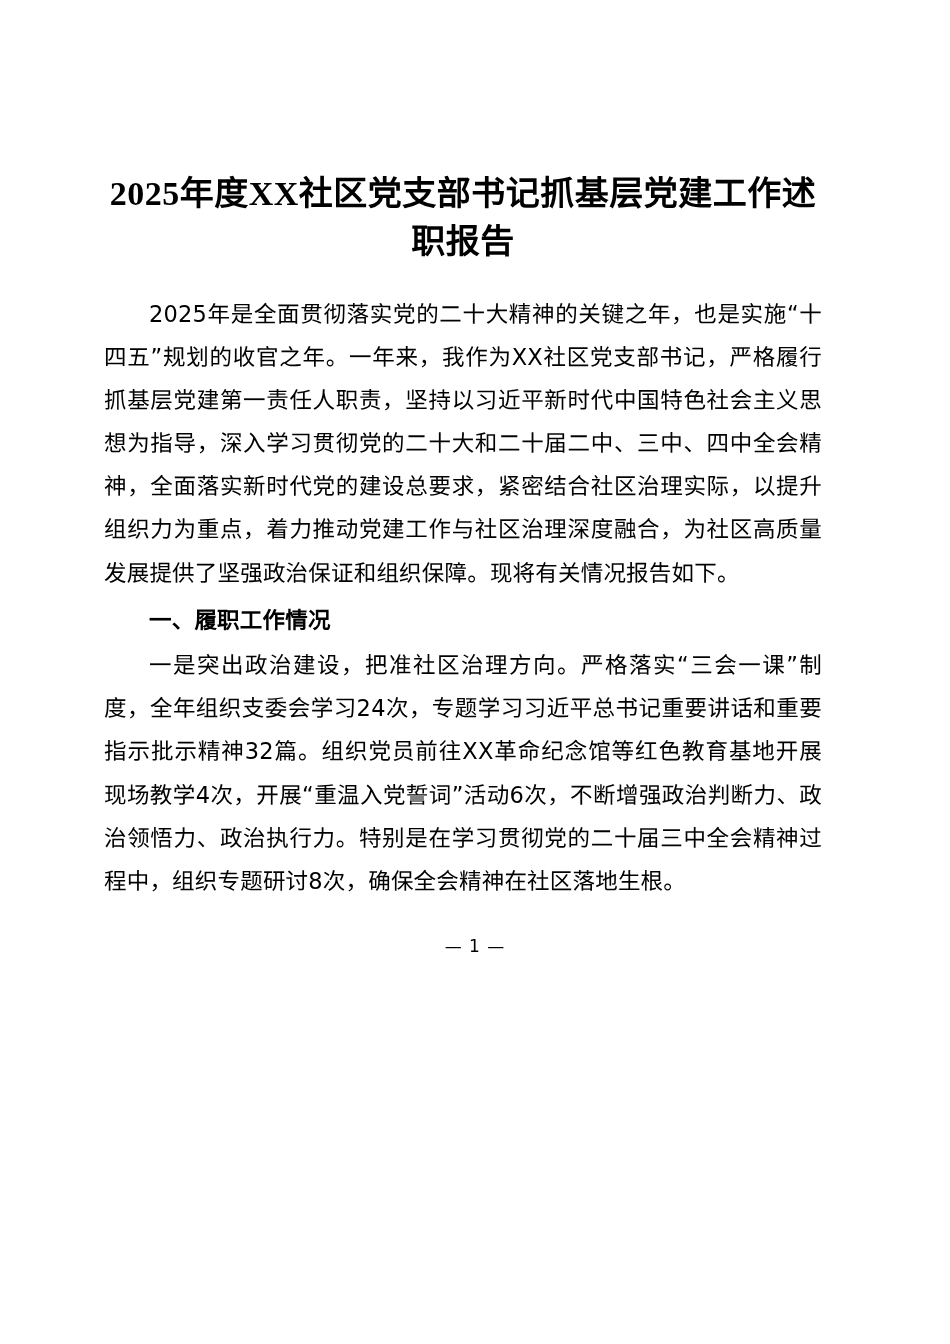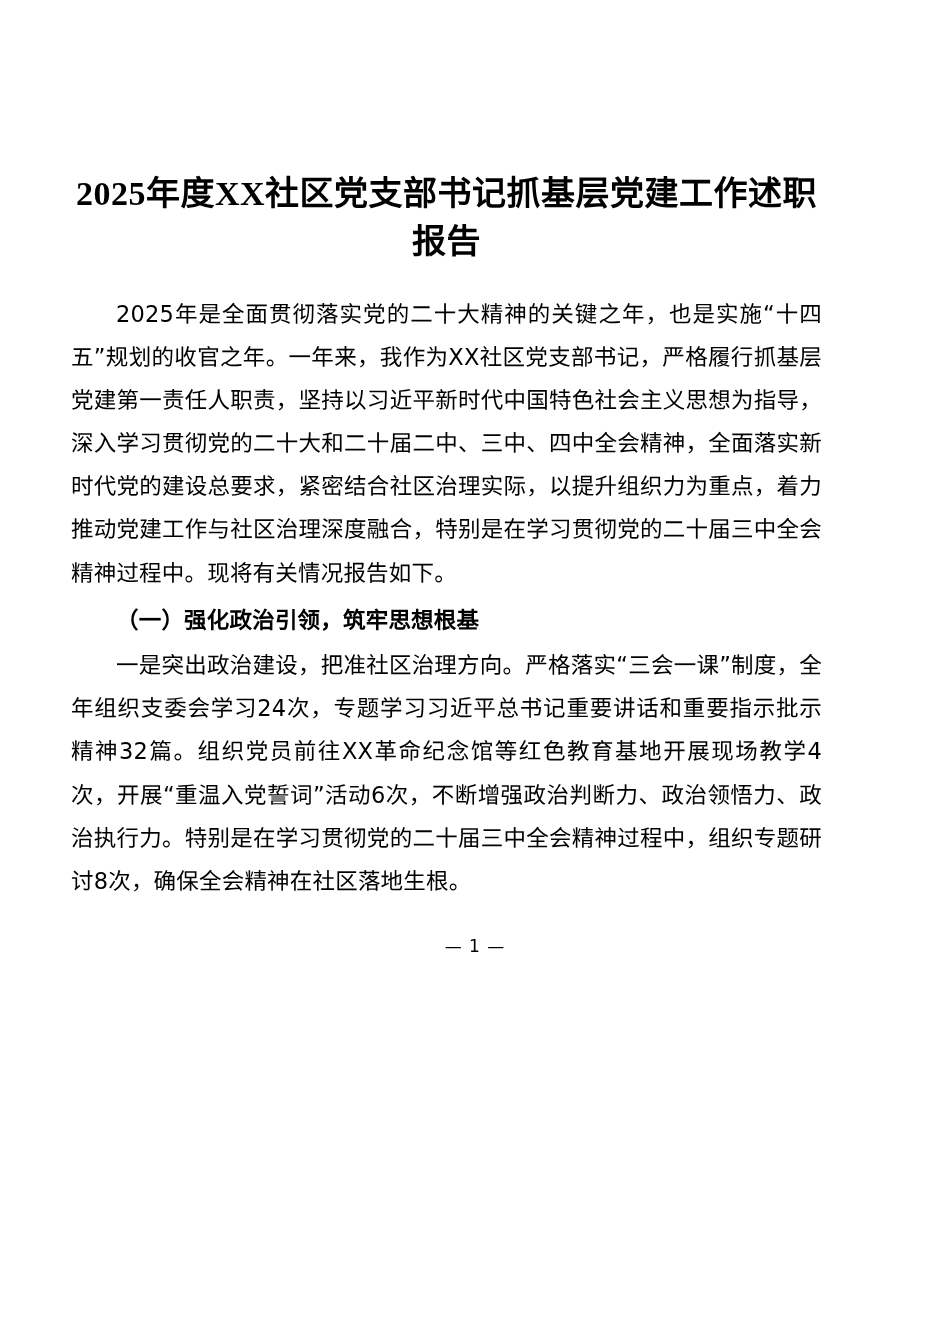--- a/index.html
+++ b/index.html
@@ -12,21 +12,21 @@
     height: 1344px;
     font-family: "Liberation Serif", "DejaVu Serif", serif;
     color: #000000;
     position: relative;
     overflow: hidden;
   }
   .page {
     width: 950px;
     height: 1012px;
     box-sizing: border-box;
-    padding: 170px 128px 60px 71px;
+    padding: 170px 128px 60px 104px;
     position: relative;
   }
   .doc-title {
     font-family: "Liberation Serif", "DejaVu Serif", serif;
     font-weight: bold;
     font-size: 34px;
     line-height: 1.42;
     text-align: center;
     letter-spacing: 0.5px;
     margin: 0 0 26px 0;
@@ -61,22 +61,22 @@
     letter-spacing: 1px;
   }
 </style>
 </head>
 <body>
 
 <div class="page">
 
   <h1 class="doc-title">2025年度XX社区党支部书记抓基层党建工作述职报告</h1>
 
-  <p class="para">2025年是全面贯彻落实党的二十大精神的关键之年，也是实施“十四五”规划的收官之年。一年来，我作为XX社区党支部书记，严格履行抓基层党建第一责任人职责，坚持以习近平新时代中国特色社会主义思想为指导，深入学习贯彻党的二十大和二十届二中、三中、四中全会精神，全面落实新时代党的建设总要求，紧密结合社区治理实际，以提升组织力为重点，着力推动党建工作与社区治理深度融合，特别是在学习贯彻党的二十届三中全会精神过程中。现将有关情况报告如下。</p>
+  <p class="para">2025年是全面贯彻落实党的二十大精神的关键之年，也是实施“十四五”规划的收官之年。一年来，我作为XX社区党支部书记，严格履行抓基层党建第一责任人职责，坚持以习近平新时代中国特色社会主义思想为指导，深入学习贯彻党的二十大和二十届二中、三中、四中全会精神，全面落实新时代党的建设总要求，紧密结合社区治理实际，以提升组织力为重点，着力推动党建工作与社区治理深度融合，为社区高质量发展提供了坚强政治保证和组织保障。现将有关情况报告如下。</p>
 
+  <p class="para heading">一、履职工作情况</p>
 
-  <p class="para heading">（一）强化政治引领，筑牢思想根基</p>
 
   <p class="para"><span class="lead">一是</span><span>突出政治建设，把准社区治理方向。严格落实“三会一课”制度，全年组织支委会学习24次，专题学习习近平总书记重要讲话和重要指示批示精神32篇。组织党员前往XX革命纪念馆等红色教育基地开展现场教学4次，开展“重温入党誓词”活动6次，不断增强政治判断力、政治领悟力、政治执行力。特别是在学习贯彻党的二十届三中全会精神过程中，组织专题研讨8次，确保全会精神在社区落地生根。</span></p>
 
   <div class="footer">— 1 —</div>
 
 </div>
 
 </body></html>

